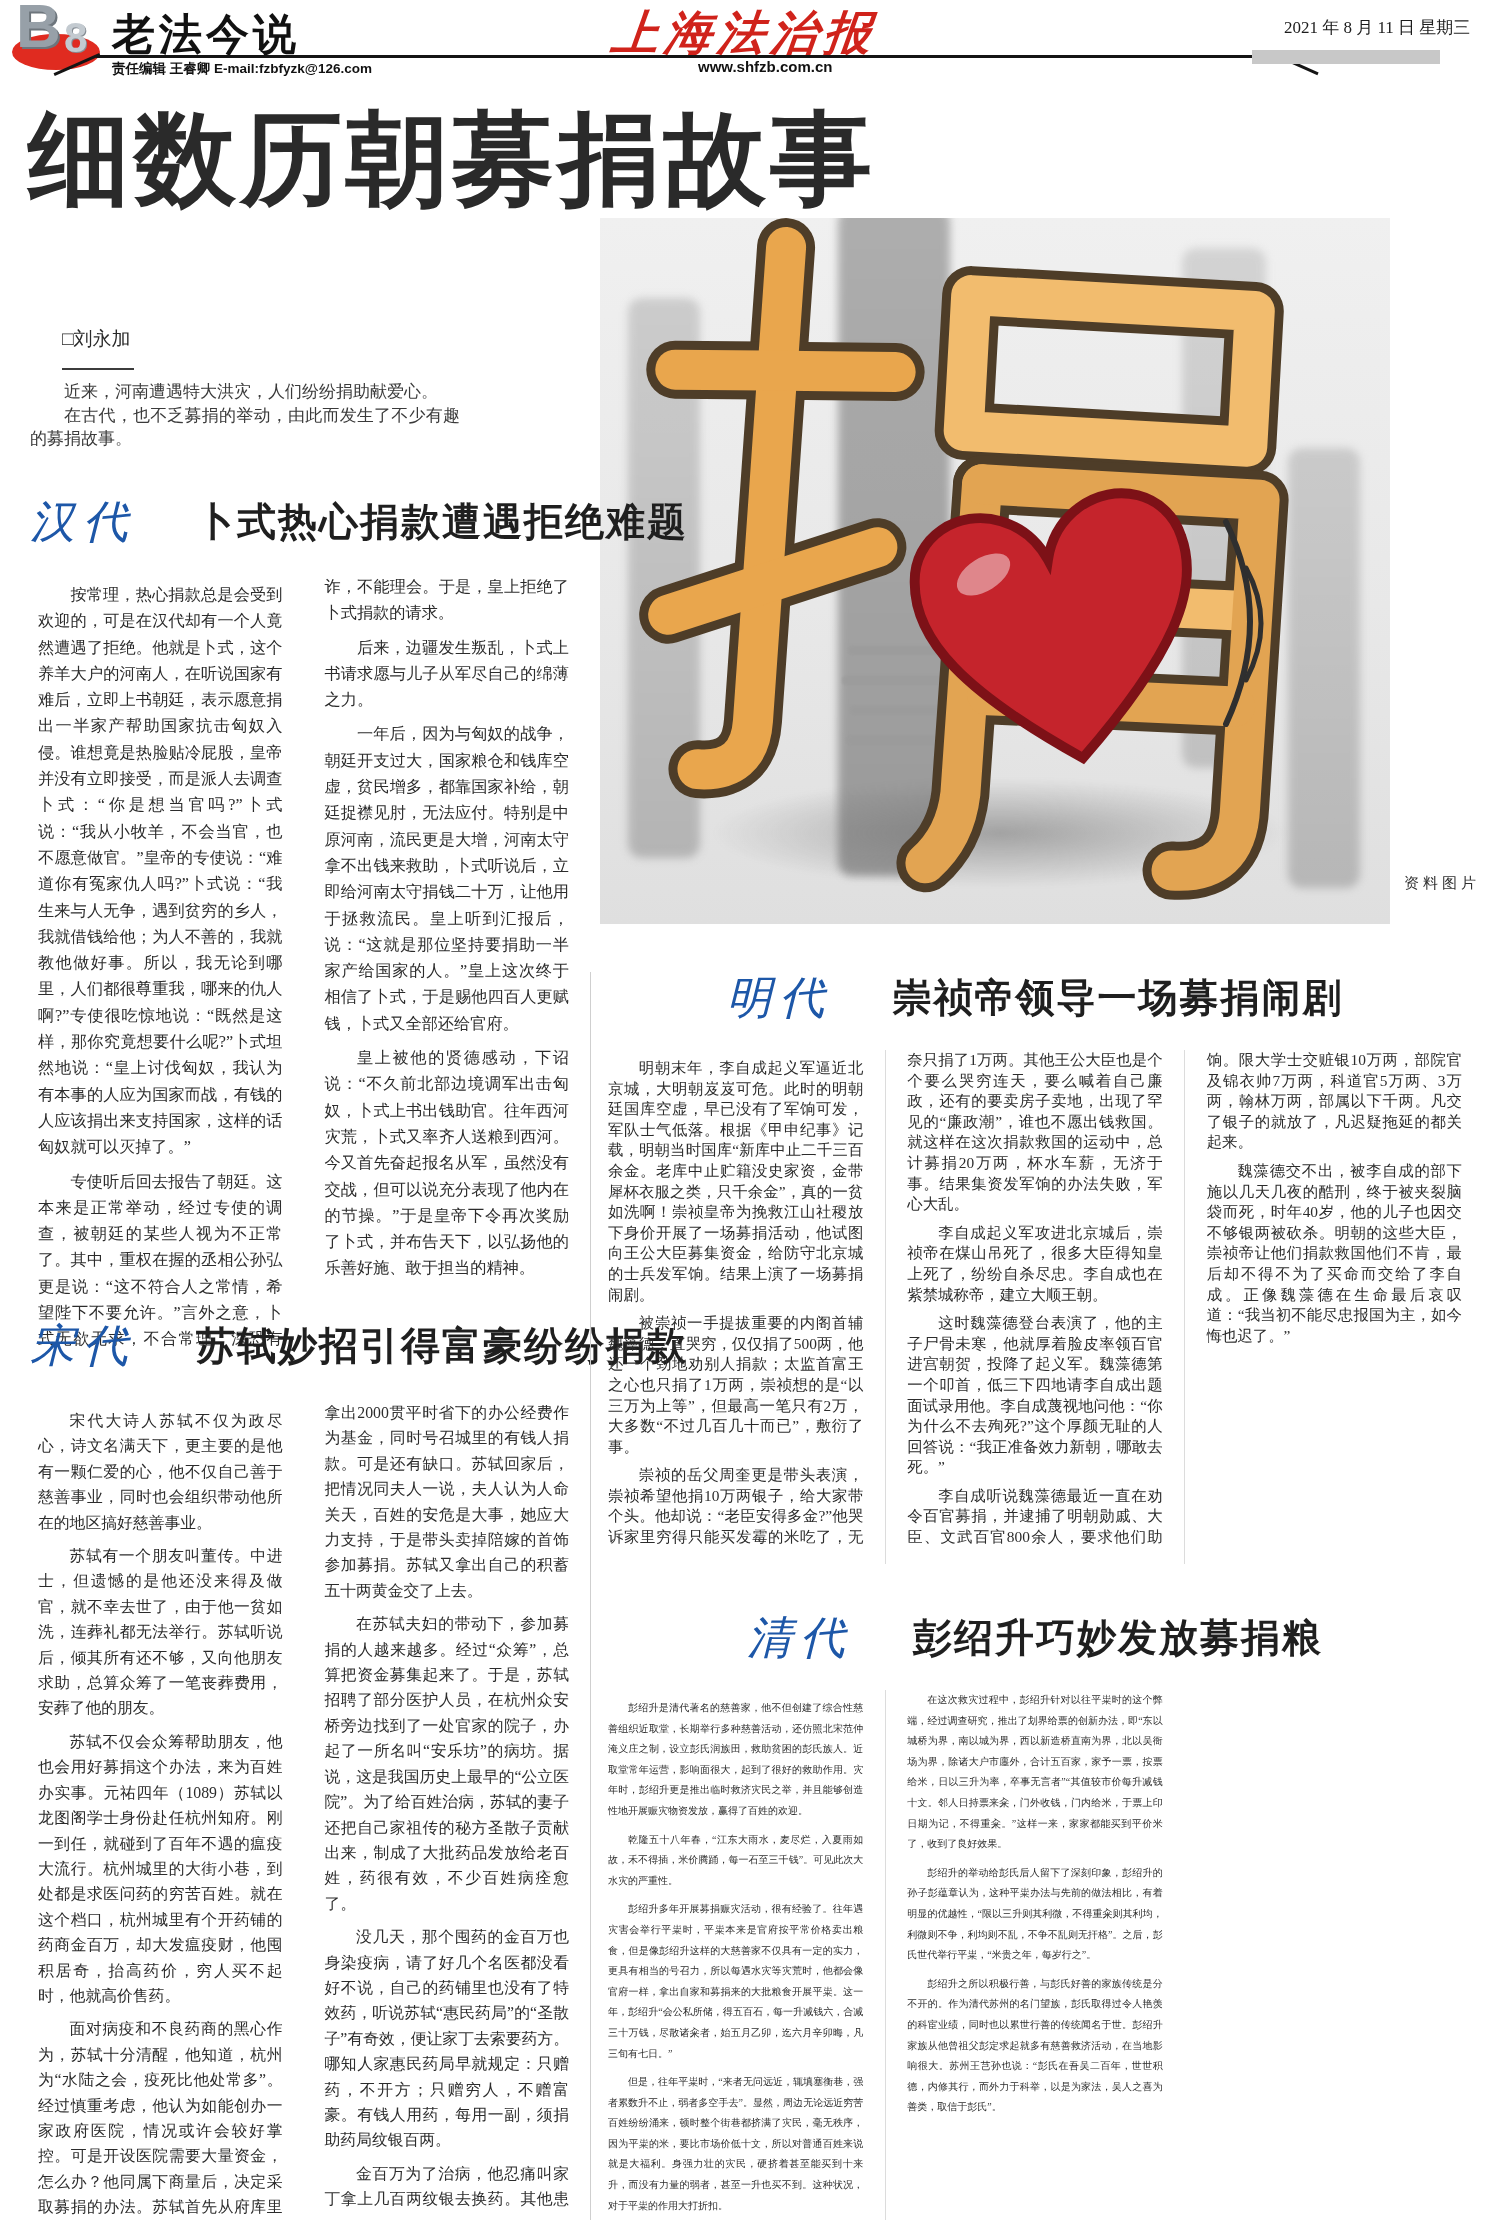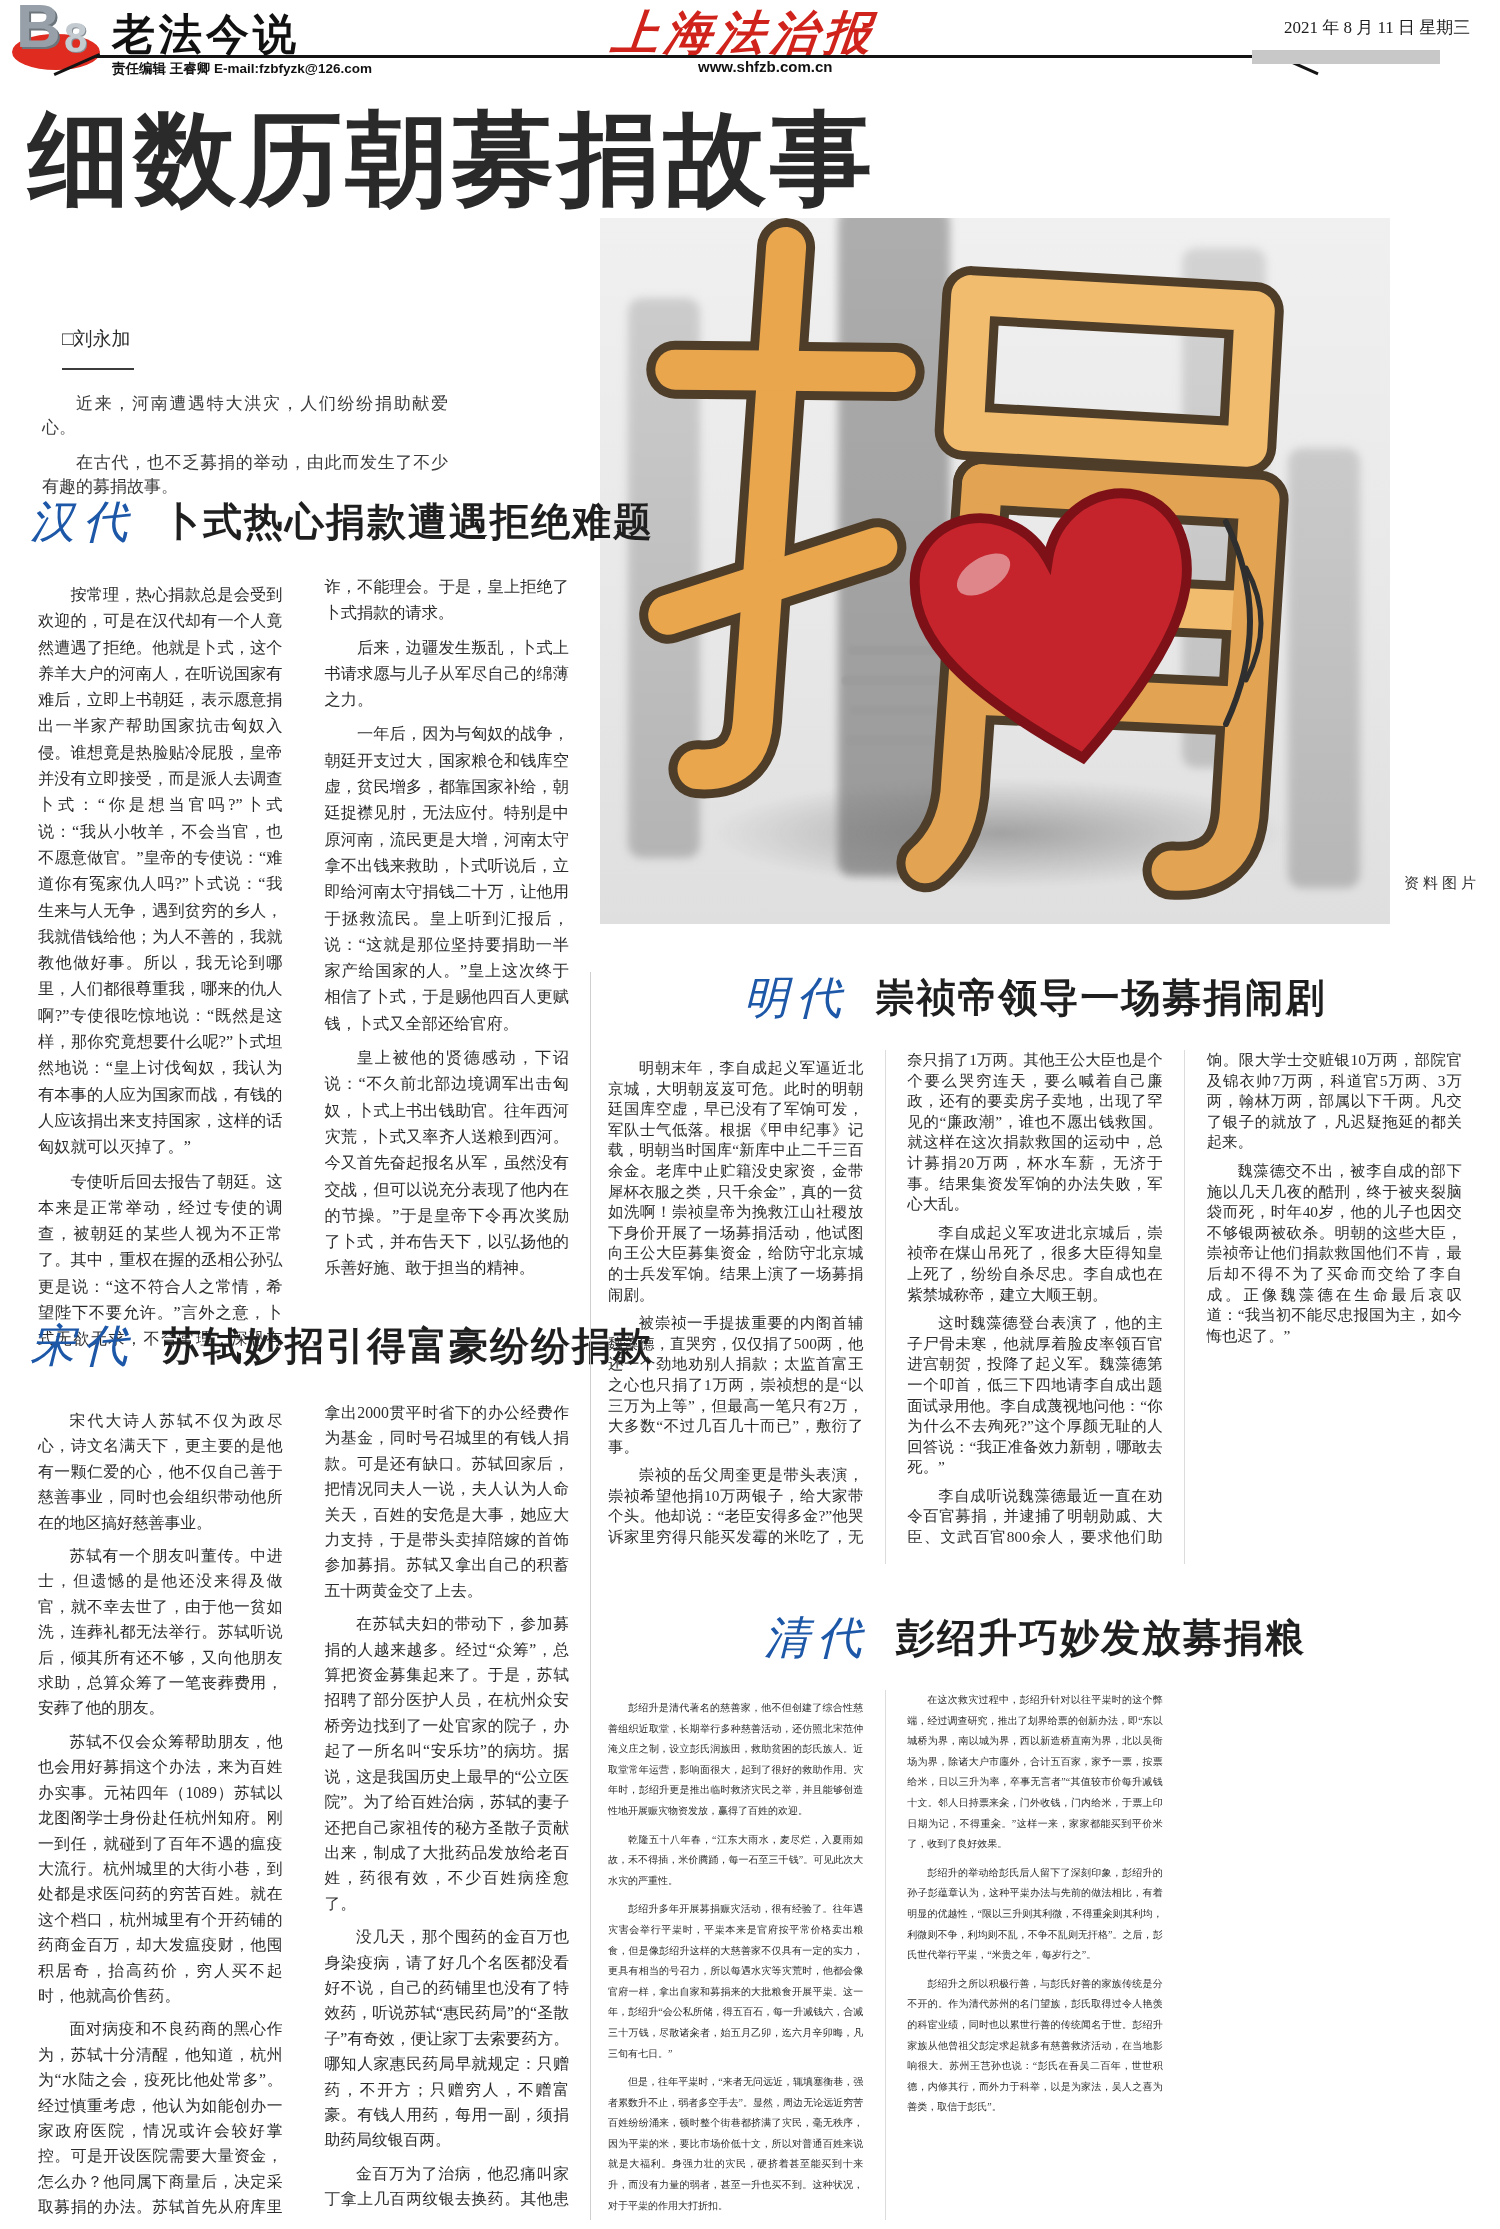--- a/index.html
+++ b/index.html
@@ -20,28 +20,28 @@
   .rule-diag-l{left:52px;top:63px;width:50px;height:3px;background:#141414;transform:rotate(-24deg);}
   .rule-diag-r{left:1274px;top:63px;width:46px;height:3px;background:#141414;transform:rotate(24deg);}
   .editor-line{left:112px;top:60px;font-family:"Liberation Sans",sans-serif;font-size:13.5px;font-weight:700;color:#111;}
   .website{left:698px;top:58px;font-family:"Liberation Sans",sans-serif;font-size:15px;font-weight:700;color:#111;}
   .gray-bar{left:1252px;top:50px;width:188px;height:14px;background:#c8c8c8;}
 
   
   .main-title{left:28px;top:92px;font-family:"Liberation Sans",sans-serif;font-size:102px;font-weight:900;color:#2a2a2a;letter-spacing:4px;white-space:nowrap;}
   .byline{left:62px;top:326px;font-family:"Liberation Sans",sans-serif;font-size:19px;color:#2a2a2a;border-bottom:2px solid #3c3c3c;padding:0 4px 16px 0;}
   .intro{left:30px;top:380px;width:430px;font-family:"Liberation Sans",sans-serif;font-size:17px;line-height:23.5px;color:#3a3a3a;text-align:justify;}
-  .intro p{margin:12px;text-indent:2em;}
+  .intro p{margin:0;text-indent:2em;}
 
   
   .era{color:#1d57a8;font-family:"Liberation Serif",serif;font-style:italic;font-weight:400;font-size:45px;letter-spacing:8px;}
   .headline{font-family:"Liberation Sans",sans-serif;font-weight:900;font-size:39px;color:#1f1f1f;letter-spacing:2px;white-space:nowrap;}
   .hdr-row{white-space:nowrap;}
   .hdr-row .era{vertical-align:middle;margin-right:26px;}
-  .hdr-row .headline{vertical-align:middle;}
+  .hdr-row .headline{vertical-align:middle;margin-left:34px;}
   .han-hdr{left:30px;top:492px;}
   .song-hdr{left:30px;top:1316px;}
   .ming-hdr{left:600px;top:968px;width:870px;text-align:center;}
   .qing-hdr{left:600px;top:1608px;width:870px;text-align:center;}
 
   
   .body-col{text-align:justify;overflow:hidden;column-fill:auto;}
   .body-col p{margin:8px;text-indent:2em;}
   .han-body{left:30px;top:574px;width:547px;height:792px;column-count:2;column-gap:26px;font-size:16.2px;line-height:26.3px;}
   .song-body{left:30px;top:1400px;width:547px;height:820px;column-count:2;column-gap:26px;font-size:15.8px;line-height:25.4px;}

